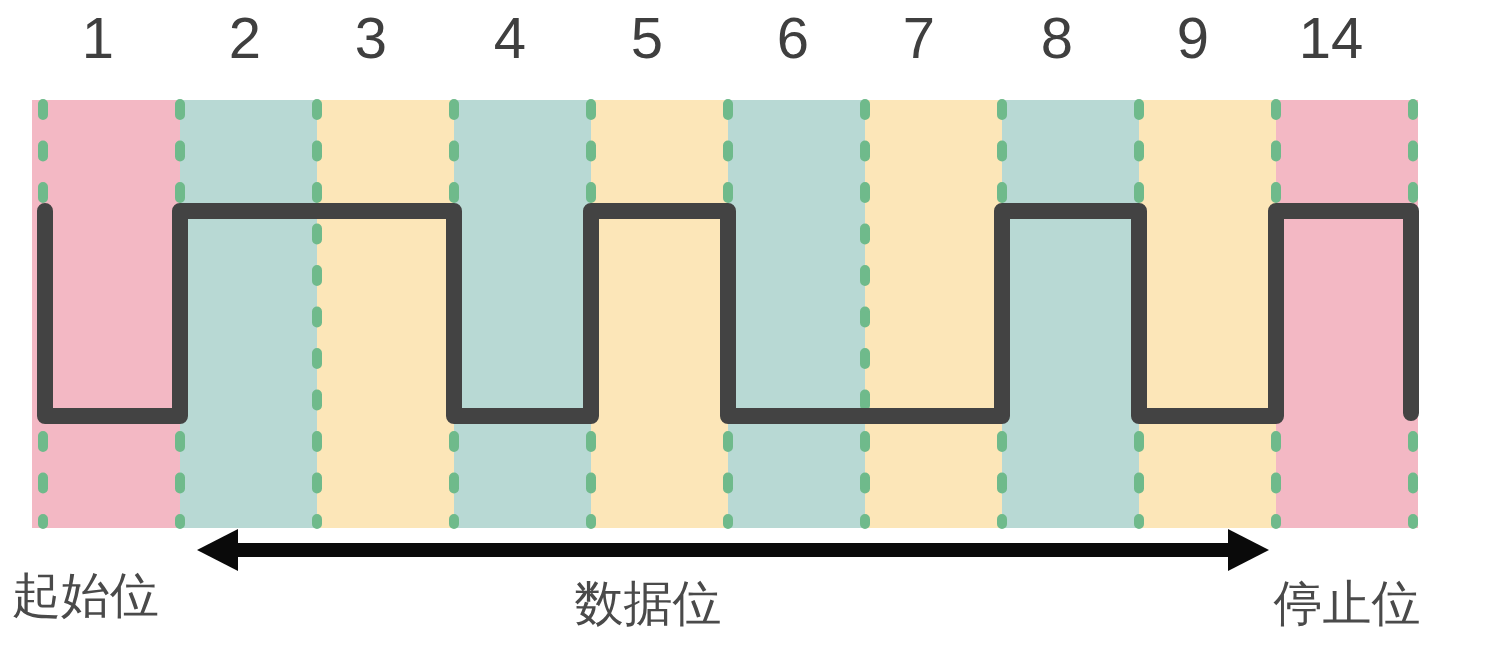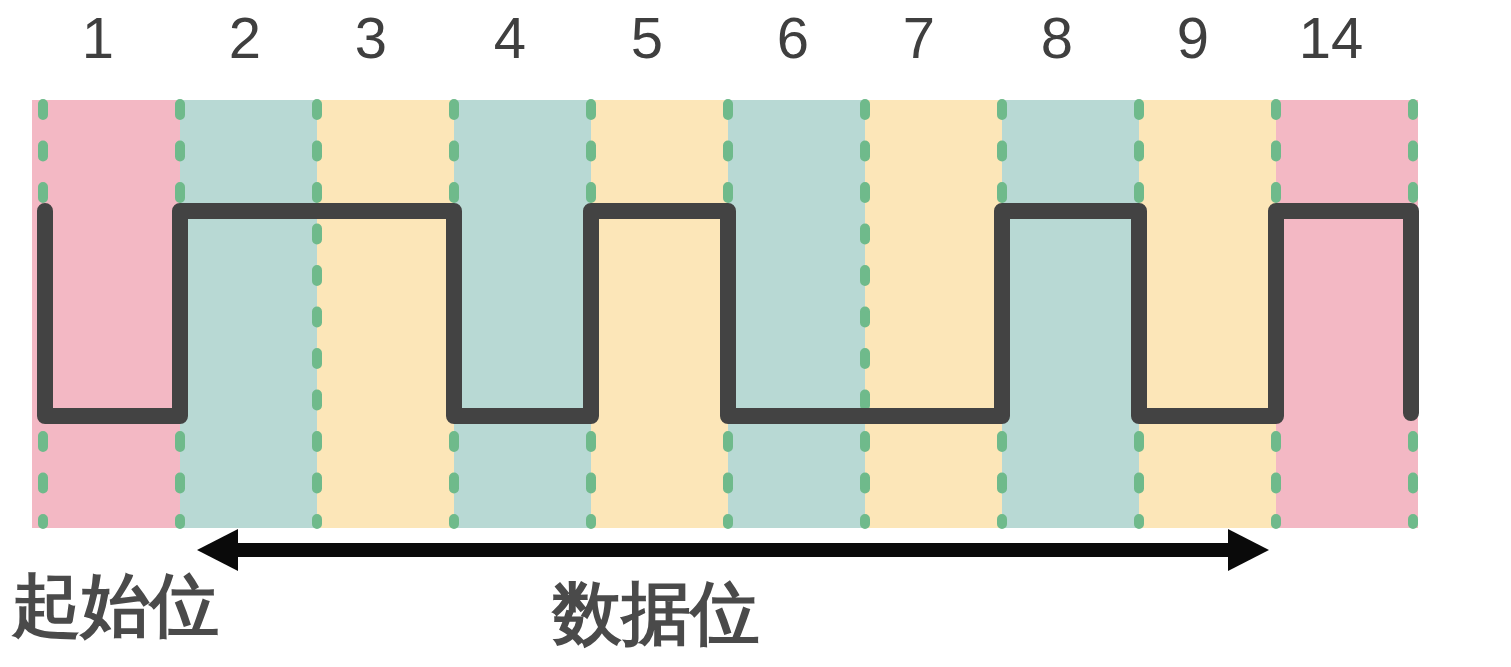--- a/index.html
+++ b/index.html
@@ -23,24 +23,24 @@
     stroke:var(--dash-green);stroke-width:10;
     stroke-linecap:round;stroke-dasharray:11 30.5;fill:none;
   }
   .wave{
     fill:none;stroke:var(--wave-dark);stroke-width:16;
     stroke-linejoin:round;stroke-linecap:round;
   }
   .arrow-line{stroke:var(--arrow-black);stroke-width:14;}
   .arrow-head{fill:var(--arrow-black);}
   .lbl{
-    position:absolute;font-size:69px;line-height:1;font-weight:700;
+    position:absolute;font-size:49px;line-height:1;font-weight:400;
     color:var(--label-text);white-space:nowrap;
   }
-  .lbl.center{transform:translateX(-50%);margin-left:8px;}
+  .lbl.center{transform:translateX(-50%);}
 </style>
 </head>
 <body>
 
 <div id="stage">
 
   <div class="num" style="left:98px">1</div>
   <div class="num" style="left:245px">2</div>
   <div class="num" style="left:371px">3</div>
   <div class="num" style="left:510px">4</div>
@@ -77,13 +77,14 @@
 
     <polyline class="wave" points="45,211 45,416 180,416 180,211 317,211 454,211 454,416 591,416 591,211 728,211 728,416 865,416 1002,416 1002,211 1139,211 1139,416 1276,416 1276,211 1411,211 1411,413"></polyline>
 
     <line class="arrow-line" x1="225" y1="550" x2="1241" y2="550"></line>
     <polygon class="arrow-head" points="197,550 238,529 238,571"></polygon>
     <polygon class="arrow-head" points="1269,550 1228,529 1228,571"></polygon>
   </svg>
 
   <div class="lbl" style="left:12px;top:571px">起始位</div>
   <div class="lbl center" style="left:648px;top:579px">数据位</div>
+  <div class="lbl center" style="left:1347px;top:579px">停止位</div>
 </div>
 
 </body></html>

